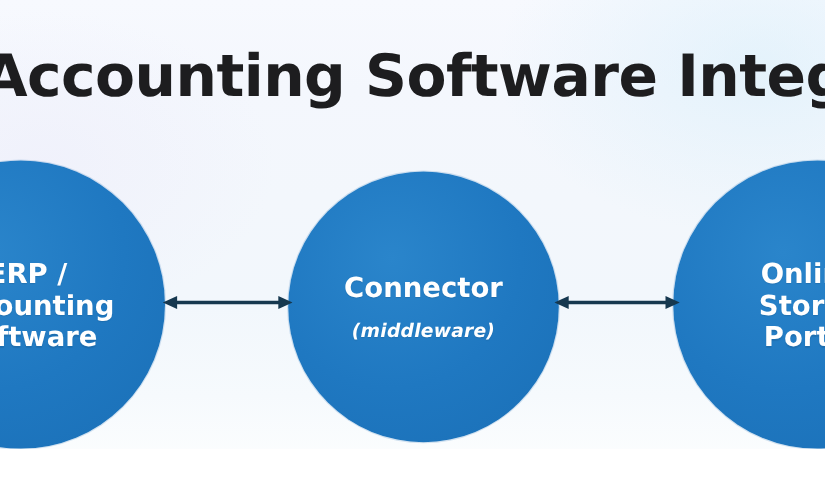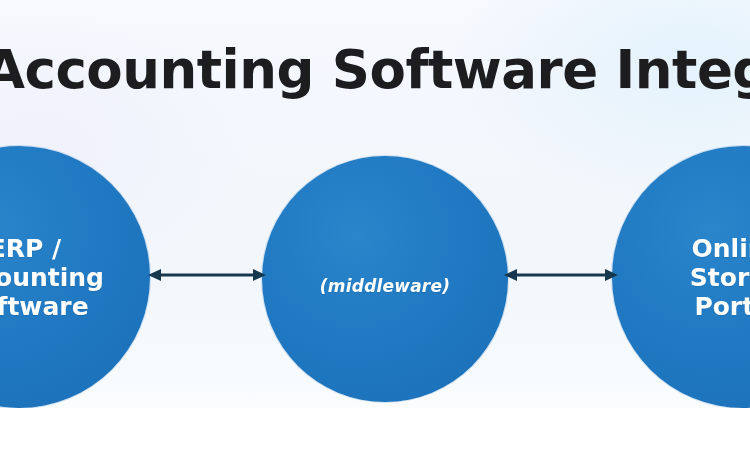--- a/index.html
+++ b/index.html
@@ -173,20 +173,21 @@
   <div class="connector" id="connector-left">
     <svg viewBox="0 0 118 34" preserveAspectRatio="none">
       <line x1="11" y1="17" x2="107" y2="17" stroke="#16384f" stroke-width="3.2"></line>
       <polygon points="0,17 13,11 13,23" fill="#16384f"></polygon>
       <polygon points="118,17 105,11 105,23" fill="#16384f"></polygon>
     </svg>
   </div>
 
   <div class="node" id="node-connector">
     <div class="node-label">
+      <span class="ln">Connector</span>
       <span class="sub-label">(middleware)</span>
     </div>
   </div>
 
   <div class="connector" id="connector-right">
     <svg viewBox="0 0 114 34" preserveAspectRatio="none">
       <line x1="11" y1="17" x2="103" y2="17" stroke="#16384f" stroke-width="3.2"></line>
       <polygon points="0,17 13,11 13,23" fill="#16384f"></polygon>
       <polygon points="114,17 101,11 101,23" fill="#16384f"></polygon>
     </svg>

